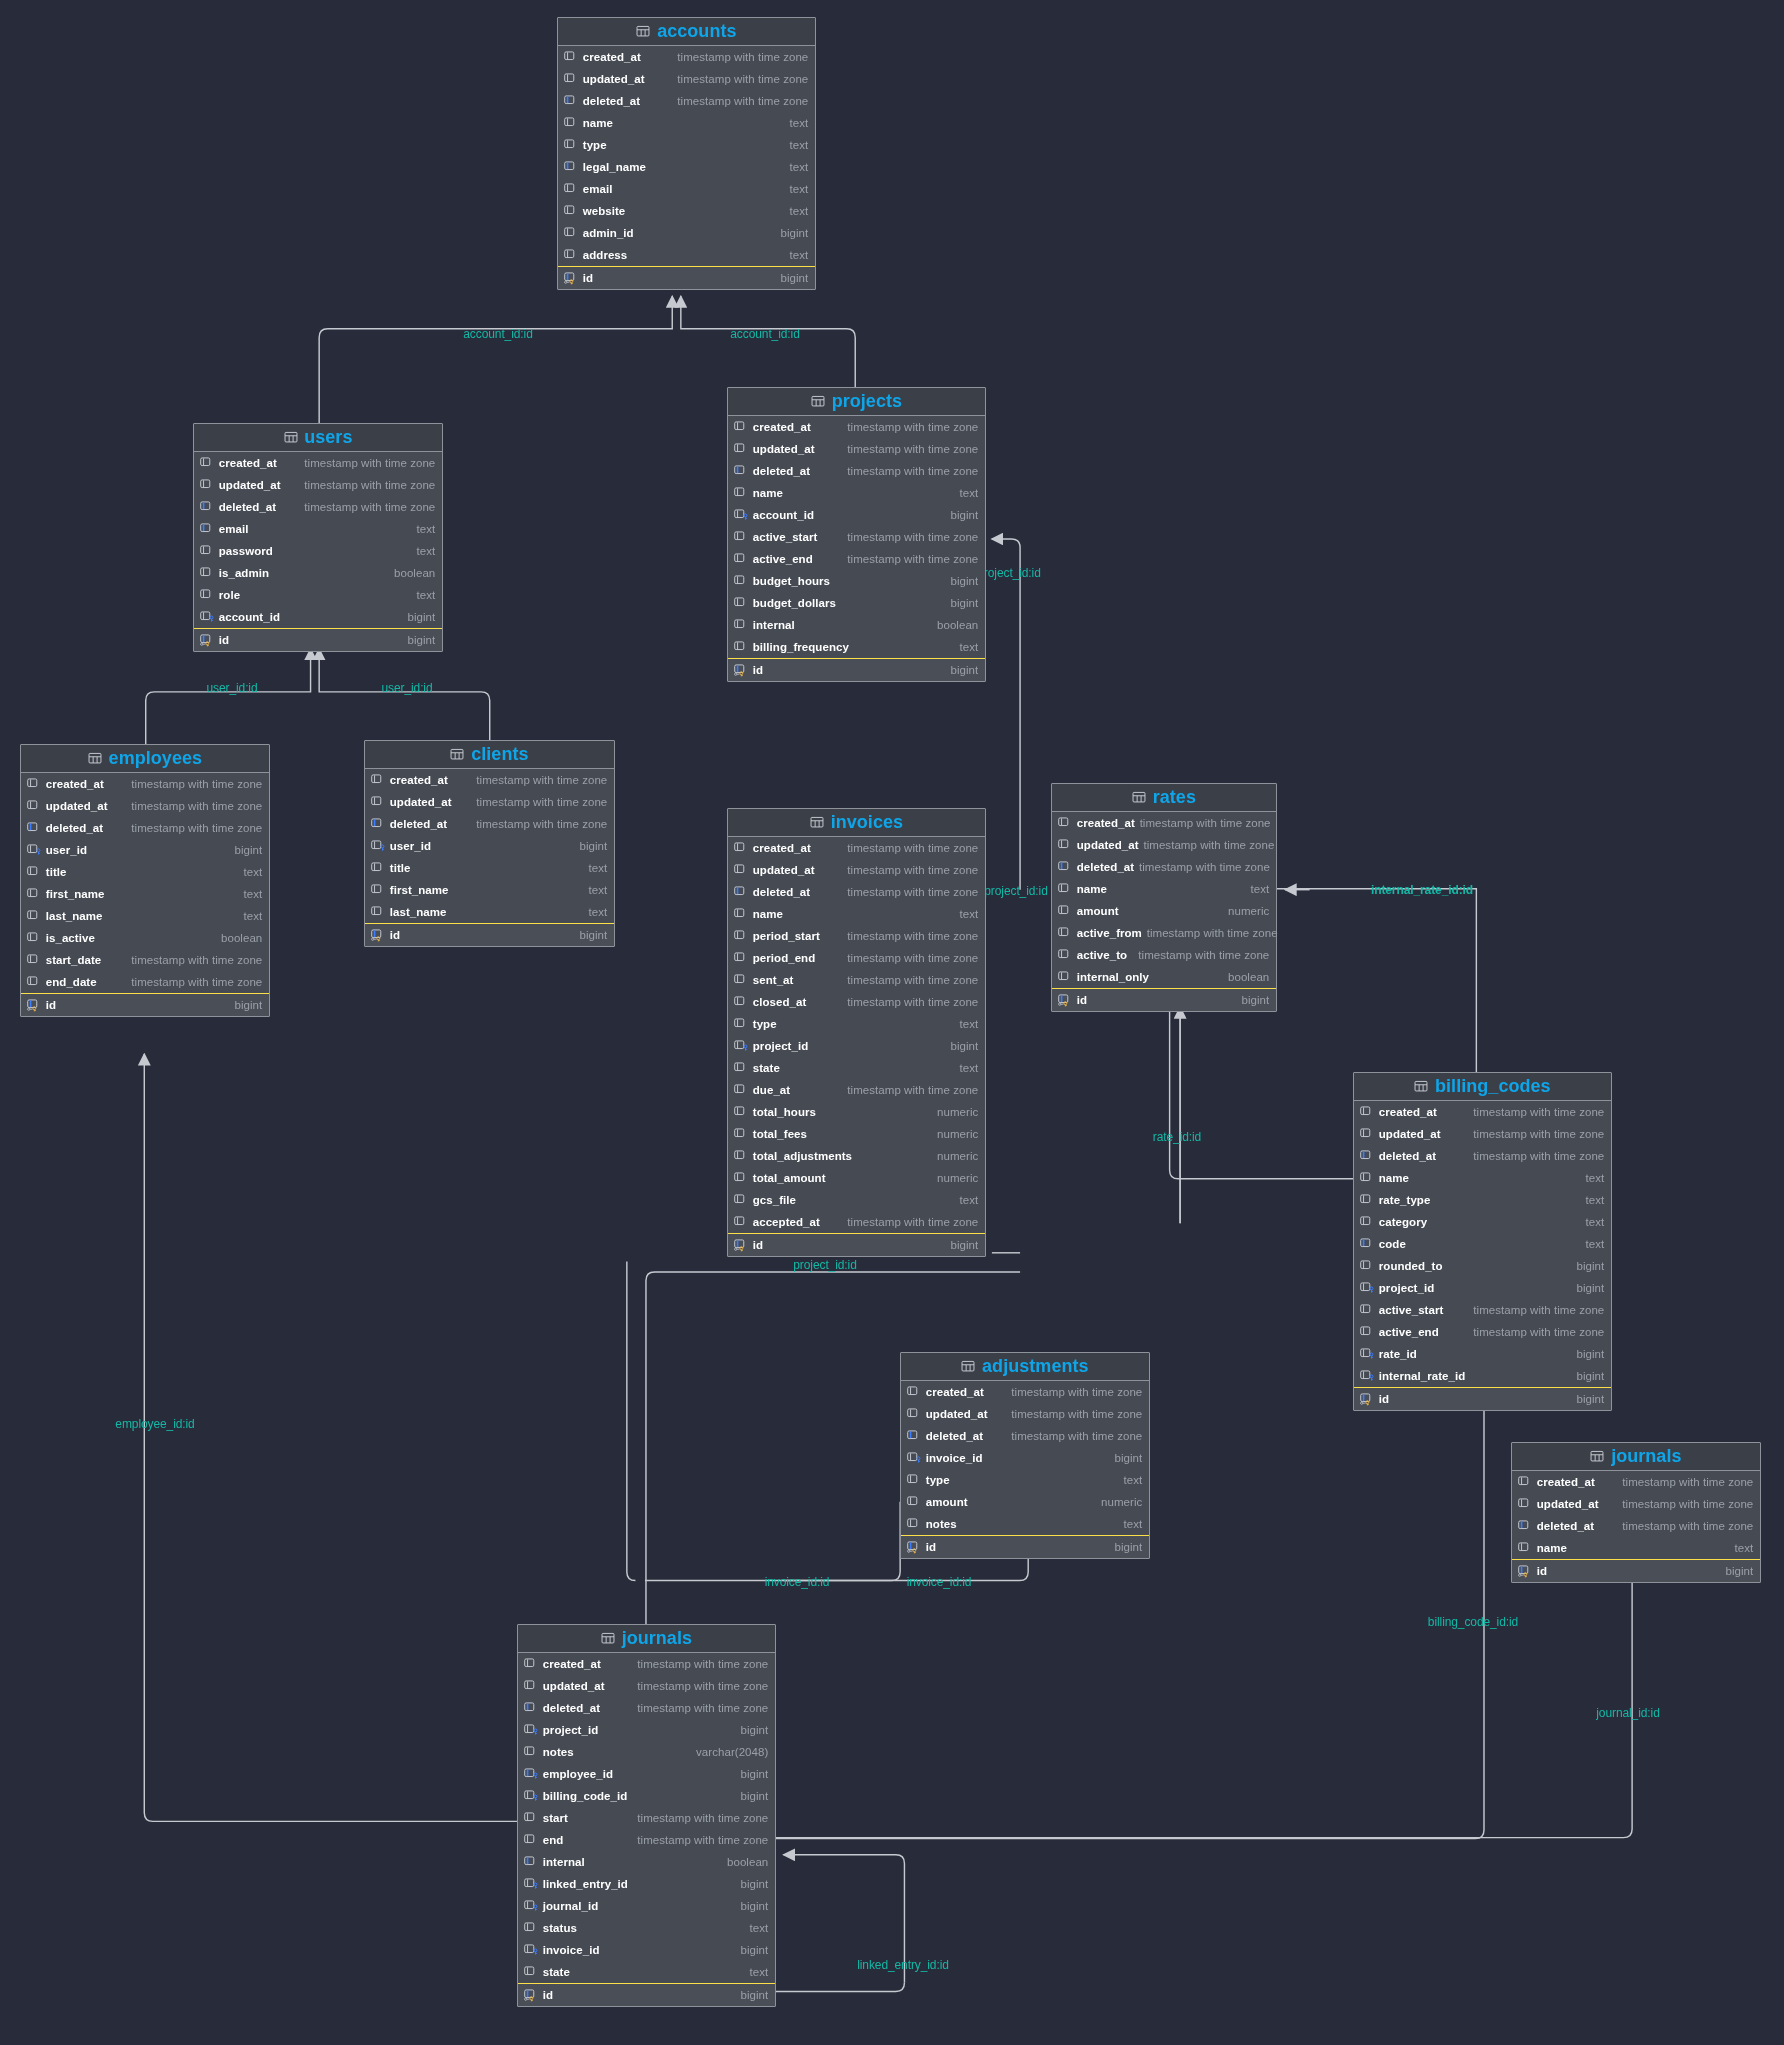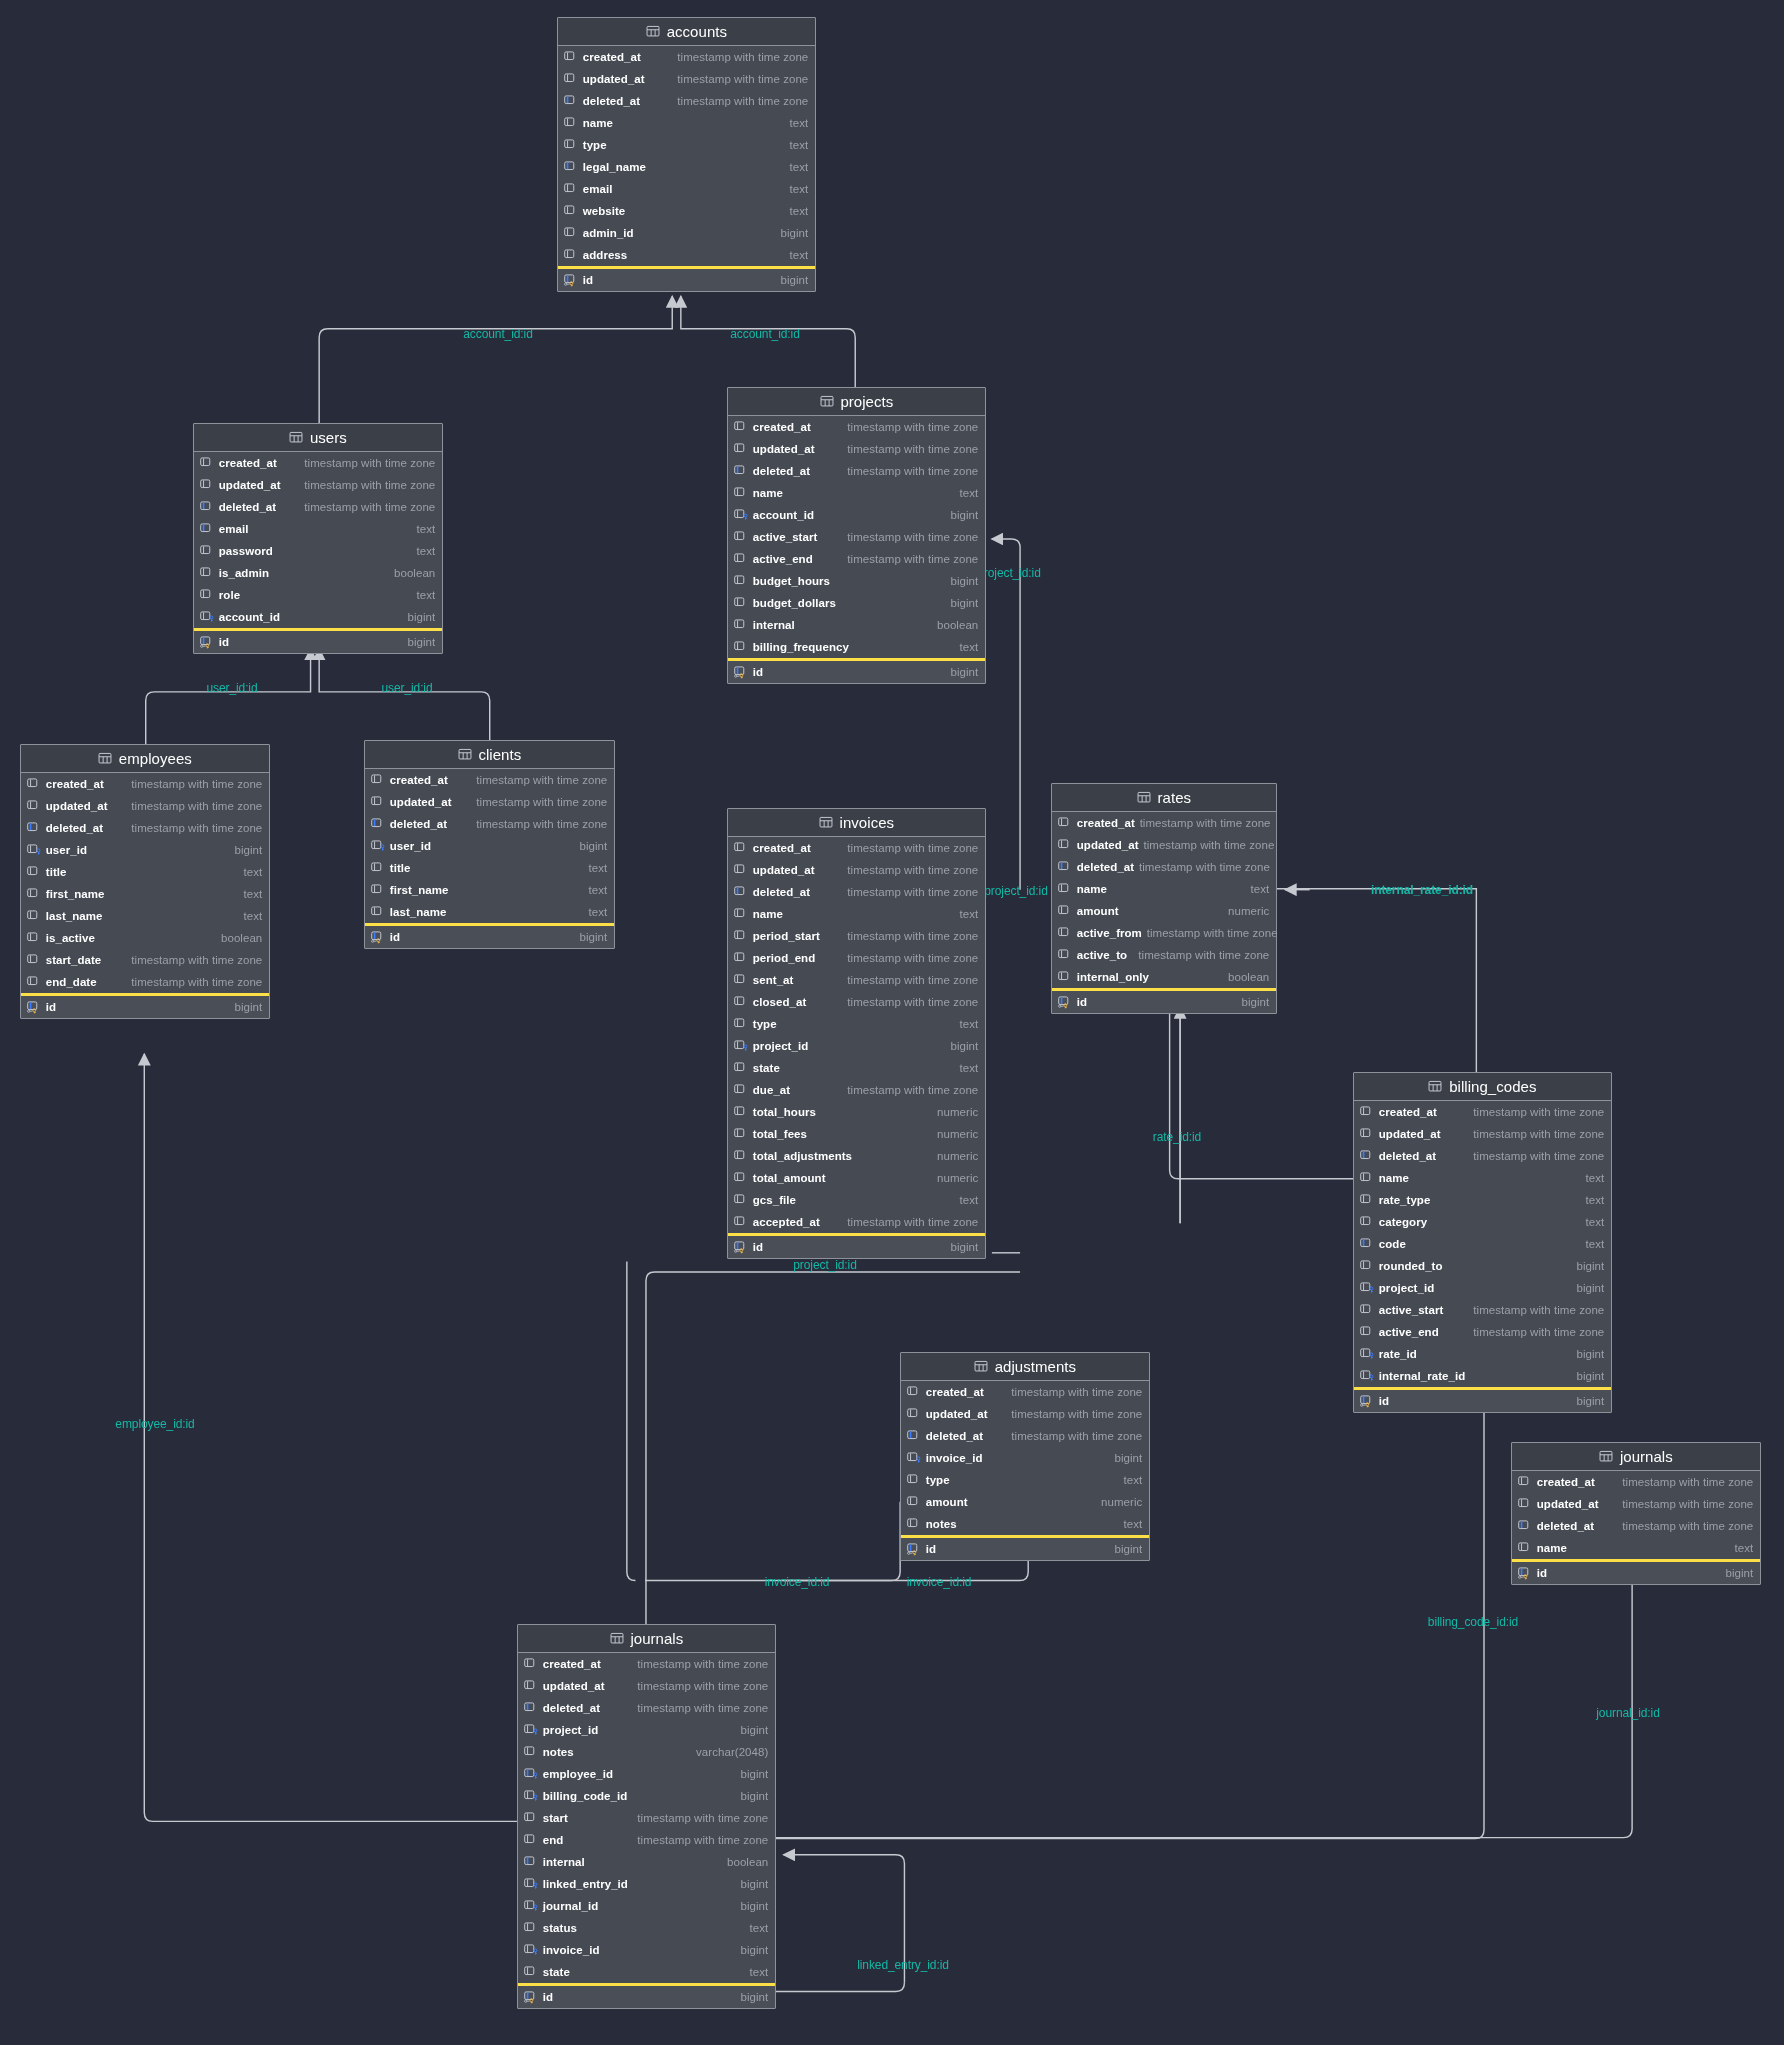--- a/index.html
+++ b/index.html
@@ -52,28 +52,28 @@
     background: #3b3f47;
     border-bottom: 1px solid #8d929b;
     height: 28px;
     display: flex;
     align-items: center;
     justify-content: center;
     gap: 6.7px;
     box-sizing: border-box;
   }
   .tbl-title {
-    color: #ffffff;
-    font-size: 15px;
-    font-weight: normal;
+    color: #0ea5e9;
+    font-size: 18px;
+    font-weight: bold;
     letter-spacing: 0.05px;
   }
   .tbl-body { padding: 0; }
   .tbl-foot {
-    border-top: 3px solid #fde047;
+    border-top: 1px solid #fde047;
     background: #494e57;
   }
   .row {
     display: flex;
     align-items: center;
     height: 22px;
     padding: 0 6.7px 0 5.7px;
     box-sizing: border-box;
     gap: 4.8px;
   }

